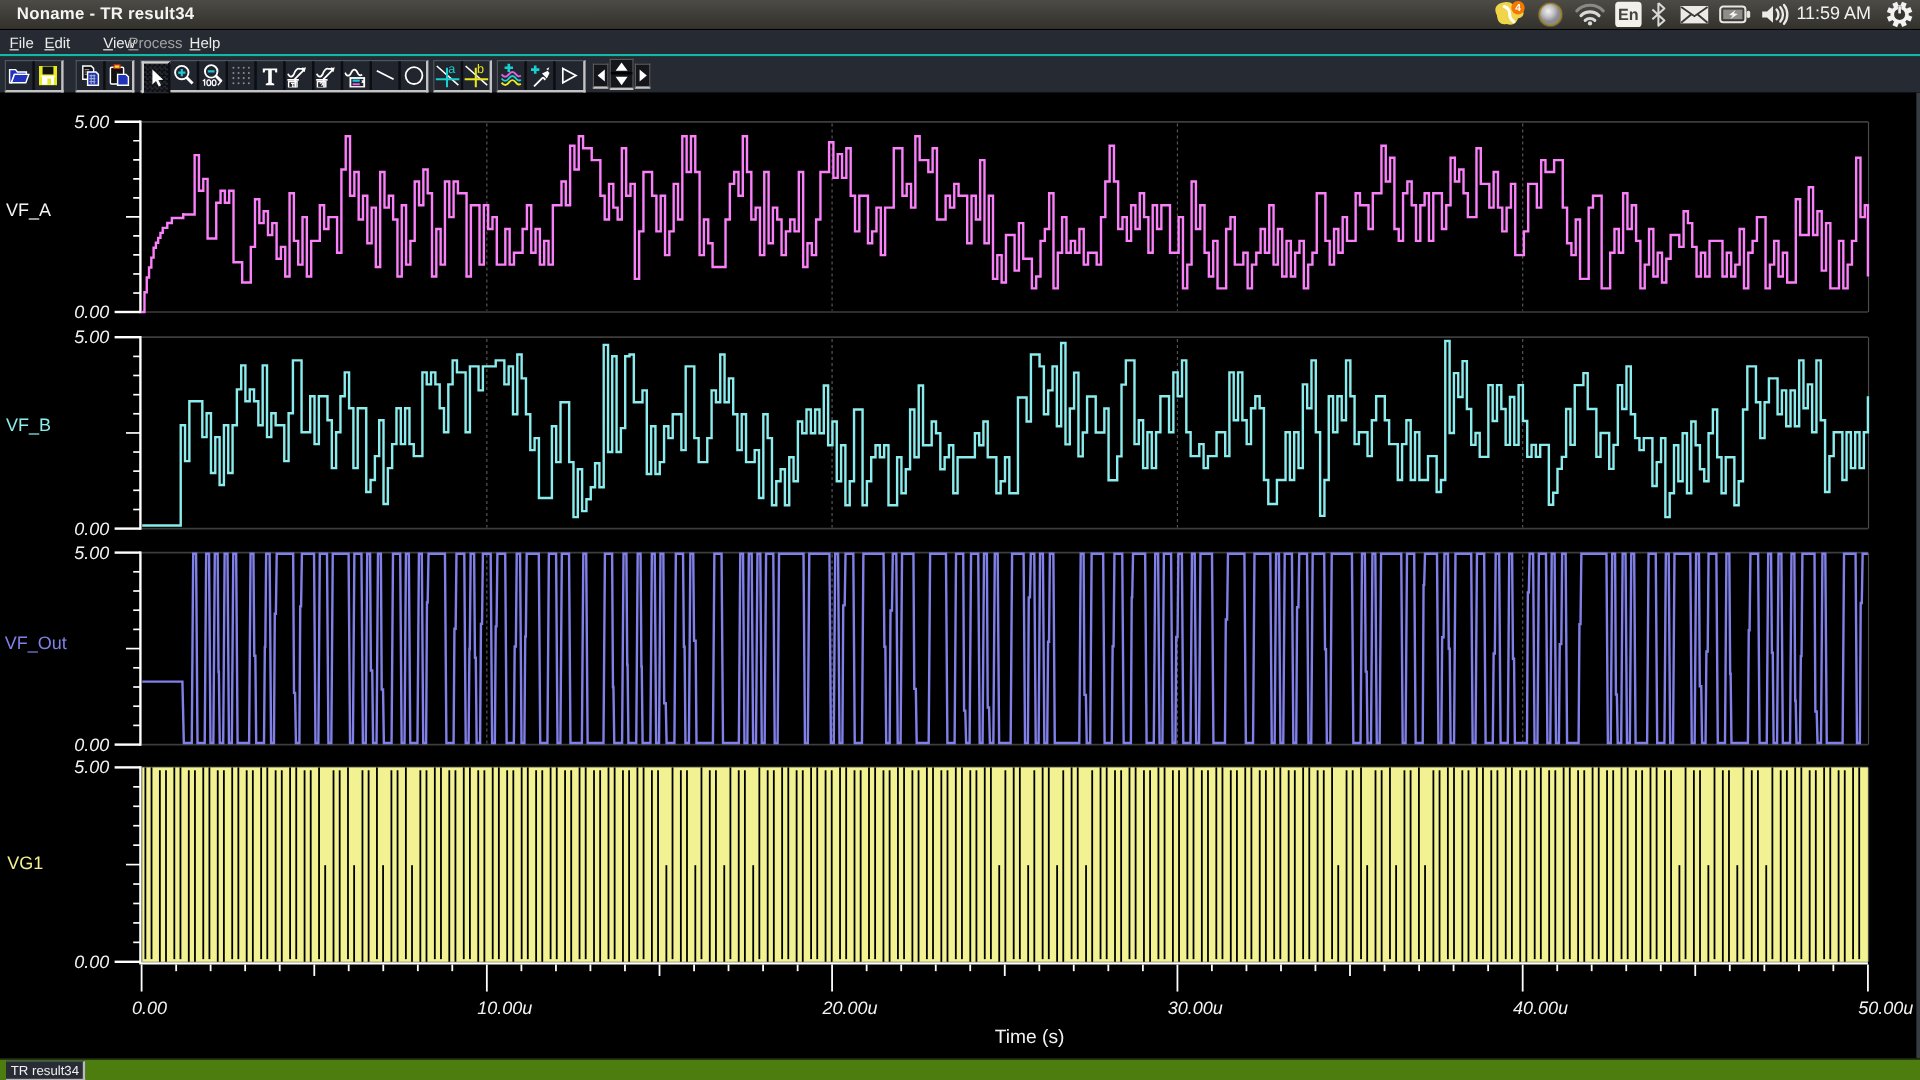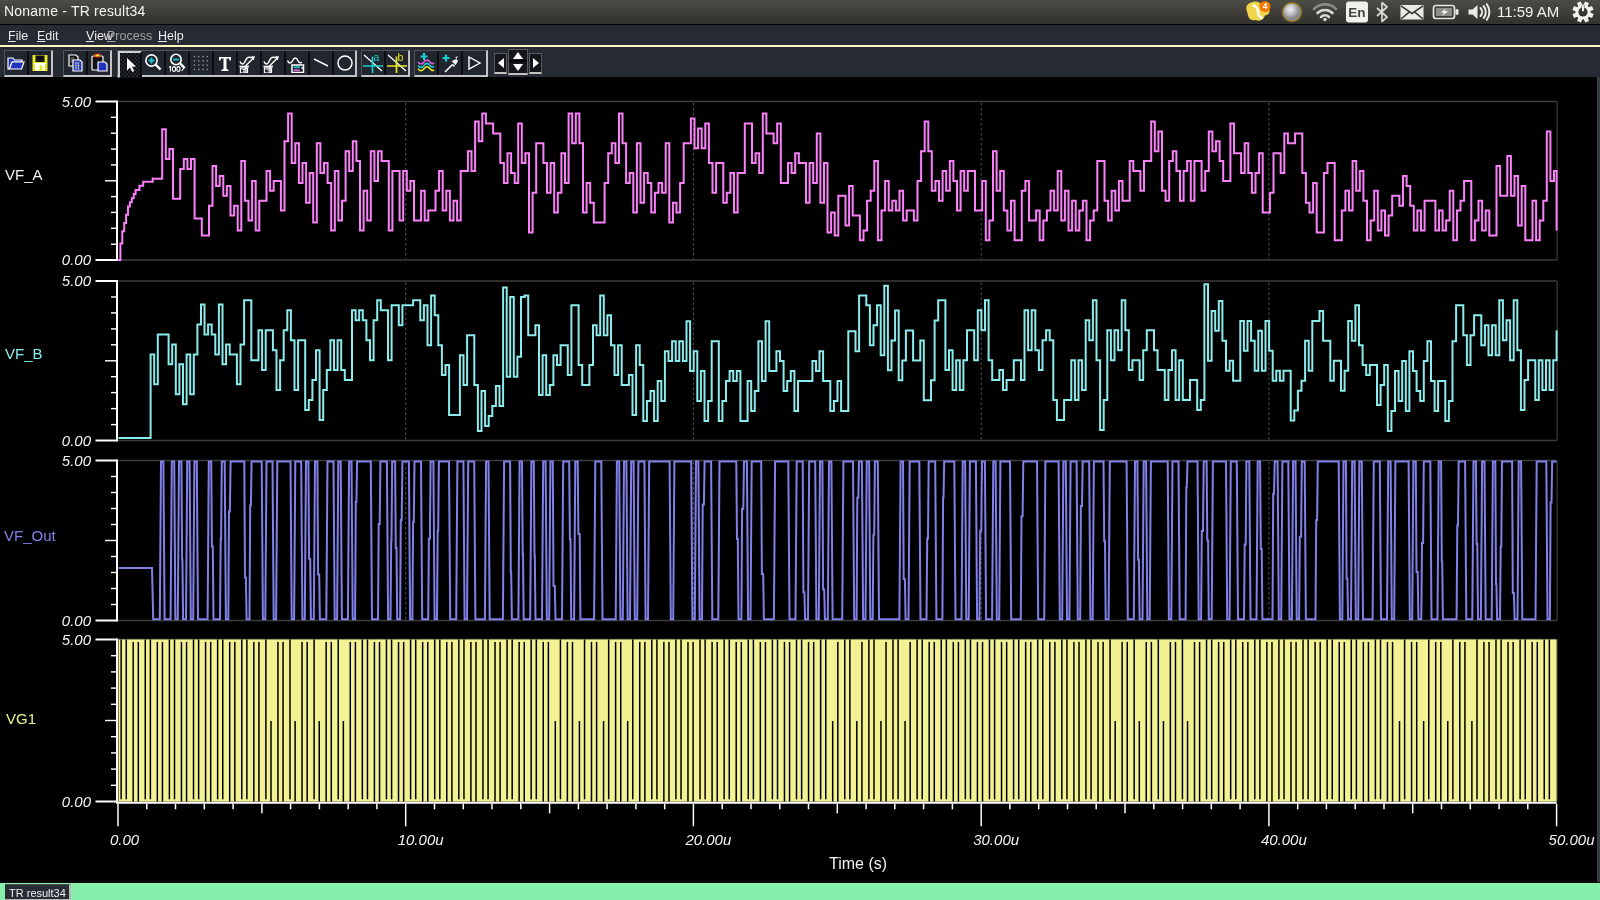--- a/index.html
+++ b/index.html
@@ -1,30 +1,30 @@
 <!DOCTYPE html>
 <html><head><meta charset="utf-8"><style>
 *{margin:0;padding:0;box-sizing:border-box}
 html,body{width:1600px;height:900px;background:#000;overflow:hidden;font-family:"Liberation Sans",sans-serif}
 .abs{position:absolute}
 #toppanel{position:absolute;left:0;top:0;width:1600px;height:24px;background:linear-gradient(#4c4b45,#3e3d37 55%,#33322d);border-bottom:1px solid #19181574}
-#title{position:absolute;left:4px;top:3px;font-size:14px;font-weight:normal;color:#f4f4f2;letter-spacing:.2px}
-#menubar{position:absolute;left:0;top:25px;width:1600px;height:22px;background:#262a32;border-bottom:2px solid #fef9c3}
+#title{position:absolute;left:14px;top:3px;font-size:14px;font-weight:bold;color:#f4f4f2;letter-spacing:.2px}
+#menubar{position:absolute;left:0;top:25px;width:1600px;height:22px;background:#262a32;border-bottom:2px solid #14b8a6}
 #menubar span.mi{position:absolute;top:4px;font-size:12.5px;color:#ececec}
 #menubar u{text-decoration:underline}
 #toolbar{position:absolute;left:0;top:47px;width:1600px;height:30px;background:#262a32}
 .tbg{position:absolute;top:3px;height:24px;box-sizing:content-box;background:#21252d;border-right:2px solid #c3c3c3;border-bottom:2px solid #c3c3c3;border-top:1px solid #50545c;border-left:1px solid #50545c;display:flex}
 .tbtn{height:100%;box-sizing:content-box;border-right:2px solid #0b0d11;display:flex;align-items:center;justify-content:center}
 .tbtn:last-child{border-right:none}
 .plot{position:absolute;left:0;top:77px}
 .ylab,.xlab{font-family:"Liberation Sans",sans-serif;font-size:15px;font-style:italic;fill:#f2f2f2}
 .ylab{text-anchor:end}
 .tlab{font-family:"Liberation Sans",sans-serif;font-size:16px;fill:#f2f2f2}
 .trname{font-family:"Liberation Sans",sans-serif;font-size:15px}
-#statusbar{position:absolute;left:0;top:882px;width:1600px;height:18px;background:#86efac;border-top:1px solid #0c0d10}
+#statusbar{position:absolute;left:0;top:882px;width:1600px;height:18px;background:#4d7c0f;border-top:1px solid #0c0d10}
 #tab{position:absolute;left:5px;top:1px;width:66px;height:16px;background:#282c34;border-right:2px solid #b9b9b9;border-bottom:1px solid #b9b9b9;border-top:1px solid #4a4e55;color:#f0f0f0;font-size:11px;padding-left:4px;padding-top:1.5px;white-space:nowrap}
 .tico{position:absolute;top:0}
 #clock{position:absolute;left:1497px;top:3px;font-size:15px;color:#f2f2f2}
 </style></head>
 <body>
 <svg class="plot" width="1600" height="805" viewBox="0 77 1600 805">
 <rect x="0" y="77" width="1600" height="805" fill="#000"></rect>
 <rect x="1597" y="77" width="3" height="805" fill="#383c43"></rect>
 <line x1="118.0" y1="101.5" x2="1556.6" y2="101.5" stroke="#3d3d3d" stroke-width="1.4"></line>
     <line x1="118.0" y1="260.0" x2="1556.6" y2="260.0" stroke="#3d3d3d" stroke-width="1.4"></line>

